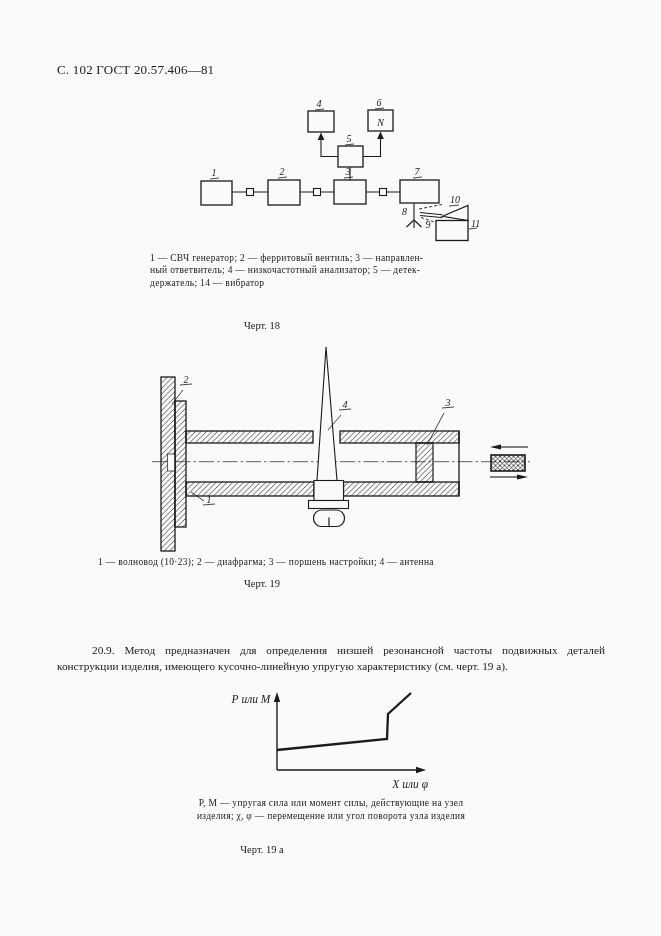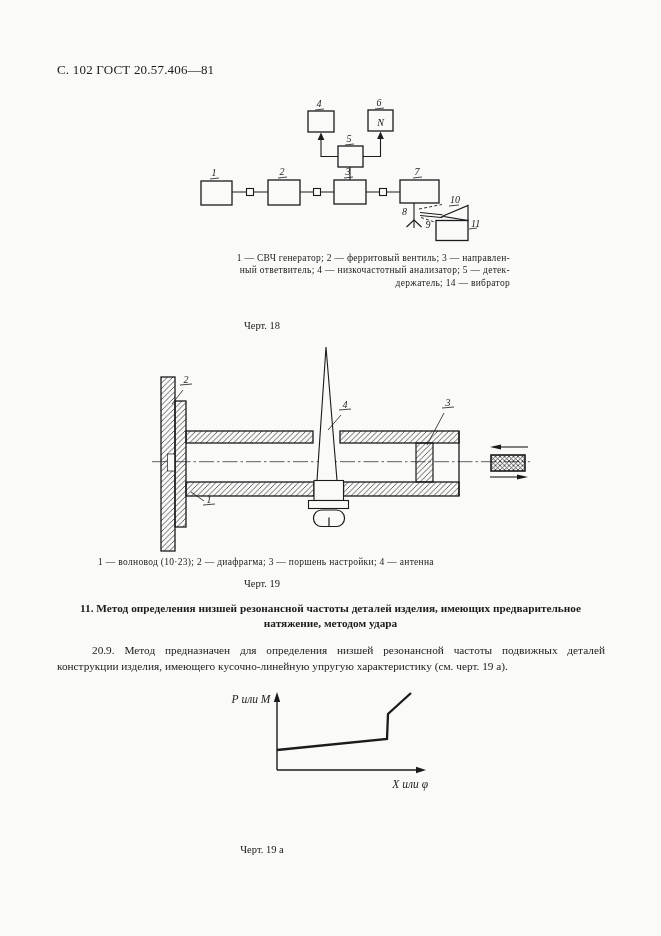--- a/index.html
+++ b/index.html
@@ -4,21 +4,21 @@
 <style>
   html,body{margin:0;padding:0}
   body{width:661px;height:936px;background:#fafaf9;position:relative;
        font-family:"Liberation Serif","DejaVu Serif",serif;color:#1b1b1b;overflow:hidden}
   .page{position:absolute;inset:0}
   .header{position:absolute;left:57px;top:62px;font-weight:normal;font-size:13px;letter-spacing:.2px}
   svg{position:absolute;overflow:visible}
   .fig18{left:185px;top:95px;width:300px;height:152px}
   .fig19{left:140px;top:344px;width:400px;height:212px}
   .fig19a{left:228px;top:688px;width:232px;height:106px}
-  .cap18{position:absolute;left:150px;top:252px;width:360px;text-align:right;
+  .cap18{position:absolute;left:150px;top:252px;width:360px;text-align:left;
          font-size:9.5px;line-height:12.4px;letter-spacing:.3px}
   .cap19{position:absolute;left:0;top:557px;width:532px;text-align:center;font-size:9.5px;letter-spacing:.3px}
   .figlabel{position:absolute;left:0;width:524px;text-align:center;font-size:10.5px}
   .heading{position:absolute;left:50px;top:601px;width:561px;text-align:center;
            font-weight:bold;font-size:11.3px;line-height:15px}
   .para{position:absolute;left:57px;top:643px;width:548px;font-size:11.3px;line-height:15.5px;
         text-align:justify;text-indent:35px}
   .cap19a{position:absolute;left:186px;top:797px;width:290px;text-align:center;
           font-size:9.5px;line-height:12.5px;letter-spacing:.3px}
   svg .lbl{font-family:"Liberation Serif","DejaVu Serif",serif;font-style:italic;
@@ -175,30 +175,30 @@
       <line x1="360" y1="103" x2="388" y2="103" stroke="#1b1b1b" stroke-width="1.1"></line>
       <polygon points="350,103 361,100.4 361,105.6" fill="#1b1b1b"></polygon>
       <line x1="350" y1="133" x2="378" y2="133" stroke="#1b1b1b" stroke-width="1.1"></line>
       <polygon points="388,133 377,130.4 377,135.6" fill="#1b1b1b"></polygon>
     </g>
   </svg>
 
   <div class="cap19">1 — волновод (10·23); 2 — диафрагма; 3 — поршень настройки; 4 — антенна</div>
   <div class="figlabel" style="top:578px">Черт. 19</div>
 
-  <div class="heading">11. Метод определения низшей резонансной частоты деталей изделия, имеющих предварительное натяжение, методом удара</div>
   <div class="para">20.9. Метод предназначен для определения низшей резонансной частоты подвижных деталей конструкции изделия, имеющего кусочно-линейную упругую характеристику (см. черт. 19 а).</div>
 
   <svg class="fig19a" viewBox="0 0 232 106">
     <g>
       <line x1="49" y1="82" x2="49" y2="12" stroke="#1b1b1b" stroke-width="1.4"></line>
       <polygon points="49,4 45.8,14 52.2,14" fill="#1b1b1b"></polygon>
       <line x1="49" y1="82" x2="190" y2="82" stroke="#1b1b1b" stroke-width="1.4"></line>
       <polygon points="198,82 188,78.8 188,85.2" fill="#1b1b1b"></polygon>
     </g>
     <polyline points="49,62 159,51 160,26 183,5" fill="none" stroke="#1b1b1b" stroke-width="2.3"></polyline>
     <text class="axlbl" x="23" y="15" text-anchor="middle">Р или М</text>
     <text class="axlbl" x="200" y="100" text-anchor="end">Х или φ</text>
   </svg>
 
+  <div class="cap19a">Р, М — упругая сила или момент силы, действующие на узел изделия; χ, φ — перемещение или угол поворота узла изделия</div>
   <div class="figlabel" style="top:844px">Черт. 19 а</div>
 
 </div>
 
 </body></html>

